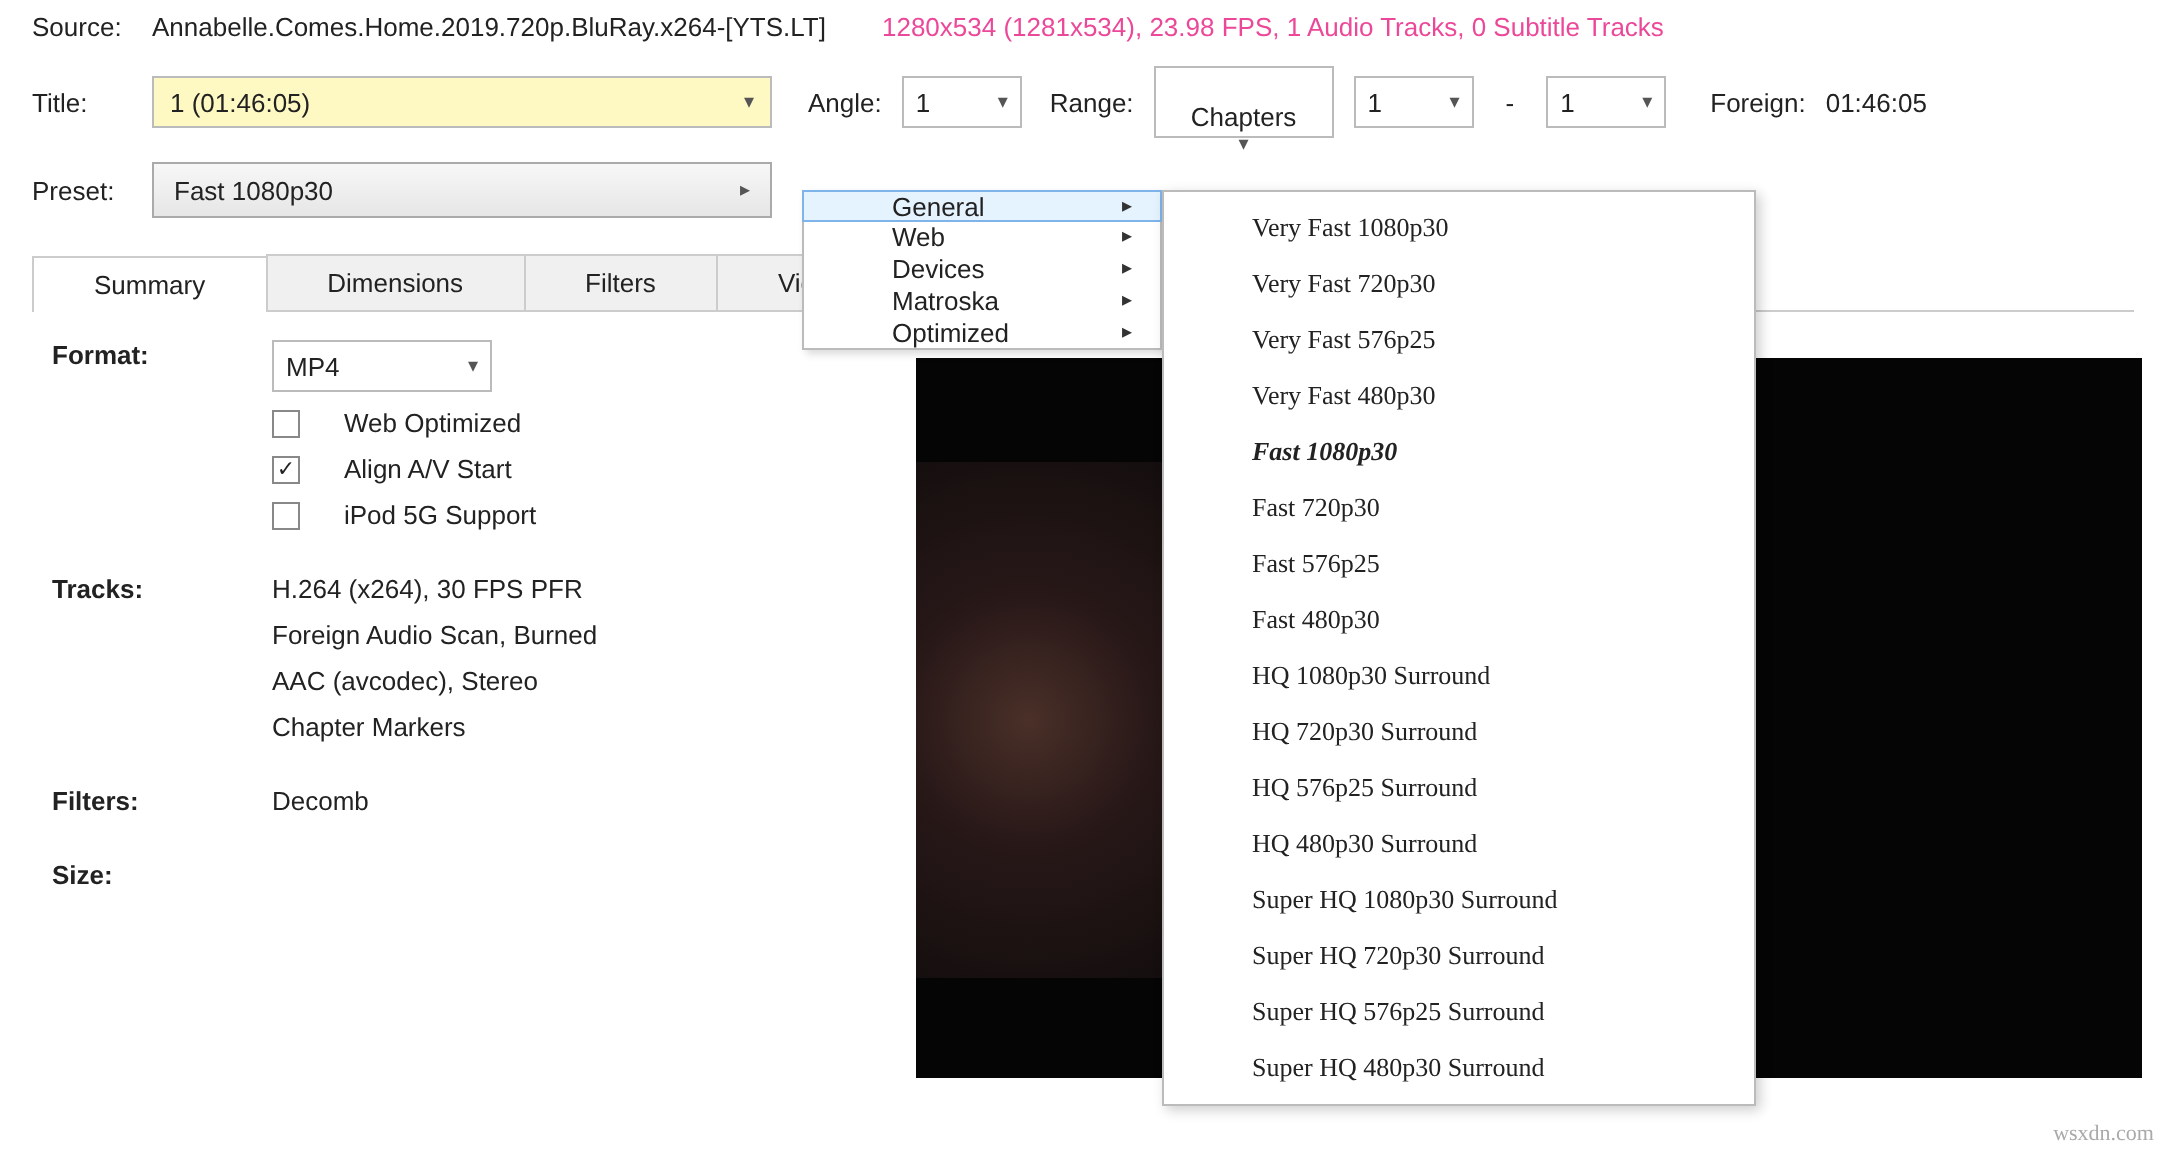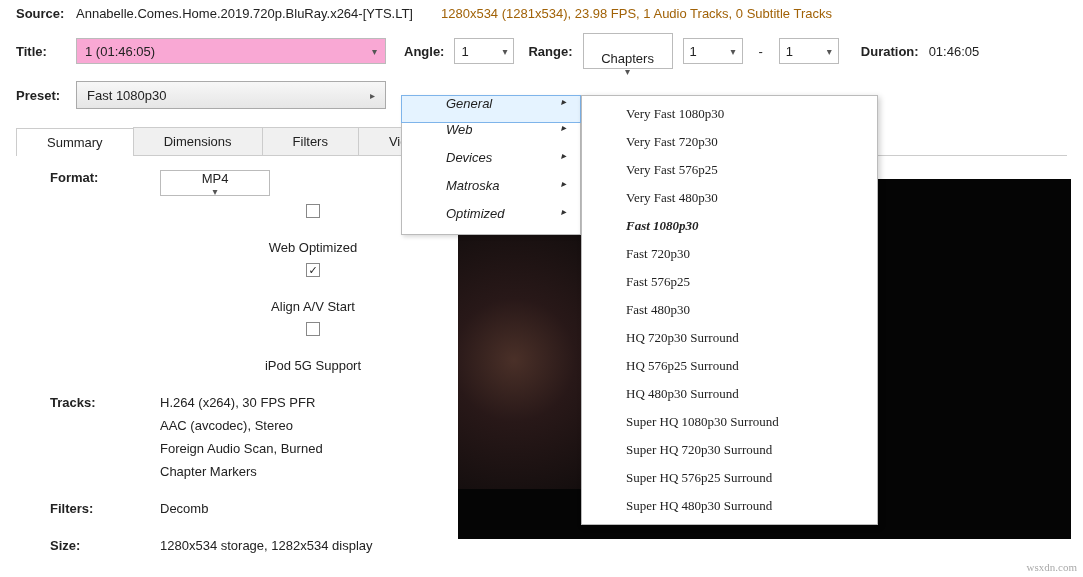--- a/index.html
+++ b/index.html
@@ -1,42 +1,42 @@
 <!DOCTYPE html>
 <html><head>
 <meta charset="utf-8">
 <style>
 * { box-sizing: border-box; margin: 0; padding: 0; }
 body { font-family: "Segoe UI", Arial, sans-serif; font-size: 13px; color: #222; background: #fff; width: 1083px; height: 577px; position: relative; overflow: hidden; }
 .row { display: flex; align-items: center; padding: 6px 16px; gap: 10px; }
-.lbl { font-weight: 700; min-width: 50px; }
-.sourceinfo { color: #a16207; margin-left: 18px; }
-.select-wide { width: 310px; height: 26px; border: 1px solid #bbb; background: #f9a8d4; display: flex; align-items: center; padding: 0 8px; justify-content: space-between; }
+.lbl { font-weight: 400; min-width: 50px; }
+.sourceinfo { color: #ec4899; margin-left: 18px; }
+.select-wide { width: 310px; height: 26px; border: 1px solid #bbb; background: #fef9c3; display: flex; align-items: center; padding: 0 8px; justify-content: space-between; }
 .select-sm { width: 60px; height: 26px; border: 1px solid #bbb; background: #fff; display: flex; align-items: center; justify-content: space-between; padding: 0 6px; }
 .select-md { width: 90px; height: 26px; border: 1px solid #bbb; background: #fff; display: flex; align-items: center; justify-content: space-between; padding: 17px 6px; flex-direction: column; }
 .chev { font-size: 10px; color: #555; }
 .rangesep { margin: 0 6px; }
 .preset-row { display: flex; align-items: center; padding: 6px 16px; gap: 10px; position: relative; }
 .preset-btn { width: 310px; height: 28px; border: 1px solid #aaa; background: linear-gradient(#f7f7f7,#e6e6e6); display: flex; align-items: center; justify-content: space-between; padding: 0 10px; }
 .tabs { display: flex; border-bottom: 1px solid #ccc; margin: 12px 16px 0 16px; }
 .tab { padding: 6px 30px; border: 1px solid #ccc; border-bottom: none; background: #f0f0f0; margin-right: -1px; cursor: pointer; }
 .tab.active { background: #fff; position: relative; top: 1px; }
 .panel { padding: 14px 26px; display: flex; }
 .panel-left { flex: 0 0 440px; }
-.kv { display: flex; margin-bottom: 10px; margin-left: 24px; }
+.kv { display: flex; margin-bottom: 10px; }
 .klabel { font-weight: 600; width: 110px; }
 .kvals { flex: 1; }
-.kvals div { margin-bottom: 8px; flex-direction: column; }
+.kvals div { margin-bottom: 8px; }
 .fmt-select { width: 110px; height: 26px; border: 1px solid #bbb; background: #fff; display: flex; align-items: center; justify-content: space-between; padding: 0 6px; margin-bottom: 8px; }
 .chk { display: flex; align-items: center; gap: 22px; margin-bottom: 5px; }
 .chk-box { width: 14px; height: 14px; border: 1px solid #888; display: flex; align-items: center; justify-content: center; font-size: 11px; }
 .preview { position: absolute; left: 458px; top: 179px; width: 613px; height: 360px; background: #050505; }
 .preview-inner { position: absolute; left: 0; top: 52px; width: 140px; height: 258px; background: radial-gradient(circle at 40% 50%, #4a3028 0%, #281818 40%, #120d0d 100%); }
 .menu1 { position: absolute; left: 401px; top: 95px; width: 180px; background: #fff; border: 1px solid #bbb; box-shadow: 2px 2px 4px rgba(0,0,0,0.15); }
-.menu1-item { height: 28px; display: flex; justify-content: space-between; padding: 0 14px 0 44px; cursor: pointer; font-style: italic; }
+.menu1-item { height: 16px; display: flex; align-items: center; justify-content: space-between; padding: 0 14px 0 44px; cursor: pointer; }
 .menu1-item.hl { background: #e5f3ff; border: 1px solid #7eb4ea; margin: -1px; position: relative; }
 .menu2 { position: absolute; left: 581px; top: 95px; width: 297px; background: #fff; border: 1px solid #bbb; box-shadow: 2px 2px 6px rgba(0,0,0,0.2); padding: 4px 0; max-height: 480px; overflow: visible; }
 .menu2-item { height: 28px; display: flex; align-items: center; padding: 0 14px 0 44px; cursor: pointer; font-family: Liberation Serif, serif; }
 .menu2-item.current { font-style: italic; font-weight: 600; }
 .arrow-r { font-size: 10px; color: #333; }
 .watermark { position: absolute; right: 6px; bottom: 4px; color: #aaa; font-size: 11px; font-family: Liberation Serif, serif; }
 </style>
 </head>
 <body>
 
@@ -64,21 +64,21 @@
   </div>
   <div class="select-sm">
     <span>1</span>
     <span class="chev">▾</span>
   </div>
   <span class="rangesep">-</span>
   <div class="select-sm">
     <span>1</span>
     <span class="chev">▾</span>
   </div>
-  <span class="lbl" style="min-width:auto;margin-left:12px">Duration:</span>
+  <span class="lbl" style="min-width:auto;margin-left:12px">Foreign:</span>
   <span>01:46:05</span>
 </div>
 
 <div class="preset-row">
   <span class="lbl">Preset:</span>
   <div class="preset-btn">
     <span>Fast 1080p30</span>
     <span class="chev">▸</span>
   </div>
 </div>
@@ -112,36 +112,33 @@
         <div class="chk">
           <span class="chk-box"></span>
           <span>iPod 5G Support</span>
         </div>
       </div>
     </div>
     <div class="kv" style="margin-top:14px">
       <div class="klabel">Tracks:</div>
       <div class="kvals">
         <div>H.264 (x264), 30 FPS PFR</div>
+        <div>Foreign Audio Scan, Burned</div>
         <div>AAC (avcodec), Stereo</div>
-        <div>Foreign Audio Scan, Burned</div>
         <div>Chapter Markers</div>
       </div>
     </div>
     <div class="kv" style="margin-top:14px">
       <div class="klabel">Filters:</div>
       <div class="kvals">
           <div>Decomb</div>
         </div>
     </div>
     <div class="kv" style="margin-top:14px">
       <div class="klabel">Size:</div>
-      <div class="kvals">
-          <div>1280x534 storage, 1282x534 display</div>
-        </div>
     </div>
   </div>
 </div>
 
 <div class="preview">
   <div class="preview-inner"></div>
 </div>
 
 <div class="menu1">
   <div class="menu1-item hl">
@@ -168,20 +165,21 @@
 
 <div class="menu2">
   <div class="menu2-item">Very Fast 1080p30</div>
   <div class="menu2-item">Very Fast 720p30</div>
   <div class="menu2-item">Very Fast 576p25</div>
   <div class="menu2-item">Very Fast 480p30</div>
   <div class="menu2-item current">Fast 1080p30</div>
   <div class="menu2-item">Fast 720p30</div>
   <div class="menu2-item">Fast 576p25</div>
   <div class="menu2-item">Fast 480p30</div>
+  <div class="menu2-item">HQ 1080p30 Surround</div>
   <div class="menu2-item">HQ 720p30 Surround</div>
   <div class="menu2-item">HQ 576p25 Surround</div>
   <div class="menu2-item">HQ 480p30 Surround</div>
   <div class="menu2-item">Super HQ 1080p30 Surround</div>
   <div class="menu2-item">Super HQ 720p30 Surround</div>
   <div class="menu2-item">Super HQ 576p25 Surround</div>
   <div class="menu2-item">Super HQ 480p30 Surround</div>
 </div>
 
 <div class="watermark">wsxdn.com</div>

